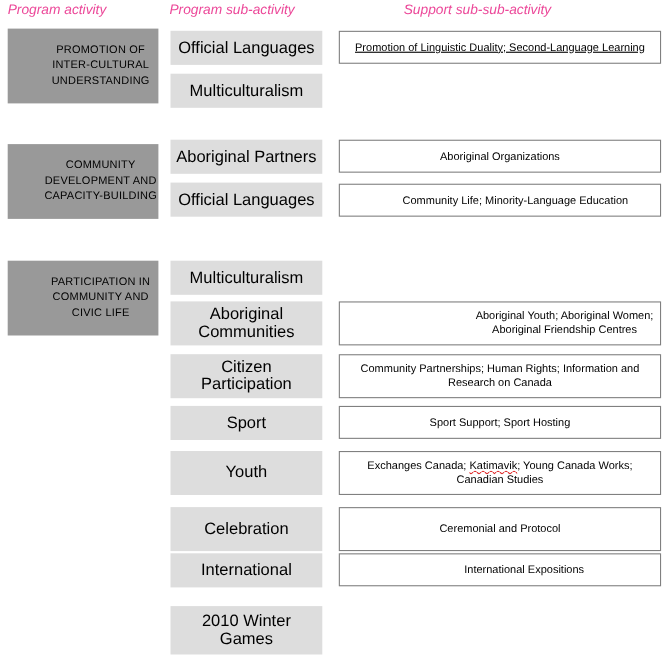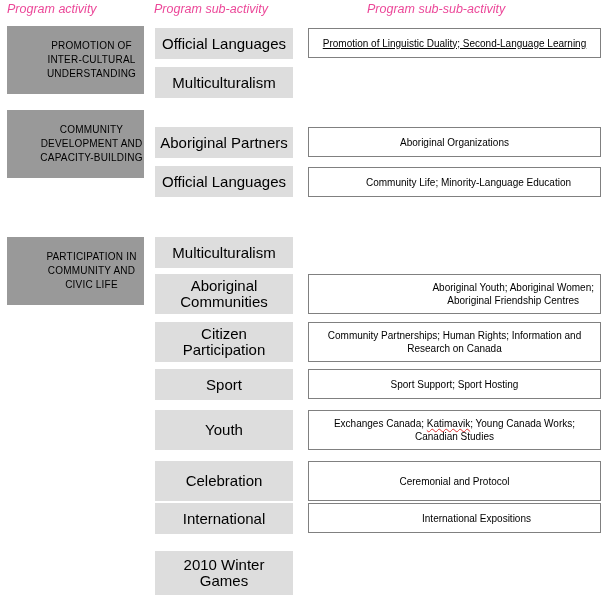--- a/index.html
+++ b/index.html
@@ -78,31 +78,31 @@
     text-decoration-color: #e03030;
     text-decoration-thickness: 1px;
     text-underline-offset: 1px;
   }
 </style>
 </head>
 <body>
 
 <div class="hdr" id="hdr-activity">Program activity</div>
 <div class="hdr" id="hdr-sub">Program sub-activity</div>
-<div class="hdr" id="hdr-subsub">Program sub-sub-activity</div>
+<div class="hdr" id="hdr-subsub">Support sub-sub-activity</div>
 
 <div class="box activity" style="top:26px; height:68px;">
   <div>
     <div>PROMOTION OF</div>
     <div>INTER-CULTURAL</div>
     <div>UNDERSTANDING</div>
   </div>
 </div>
 
-<div class="box activity" style="top:110px; height:68px;">
+<div class="box activity" style="top:131px; height:68px;">
   <div>
     <div>COMMUNITY</div>
     <div>DEVELOPMENT AND</div>
     <div>CAPACITY-BUILDING</div>
   </div>
 </div>
 
 <div class="box activity" style="top:237px; height:68px;">
   <div>
     <div>PARTICIPATION IN</div>

